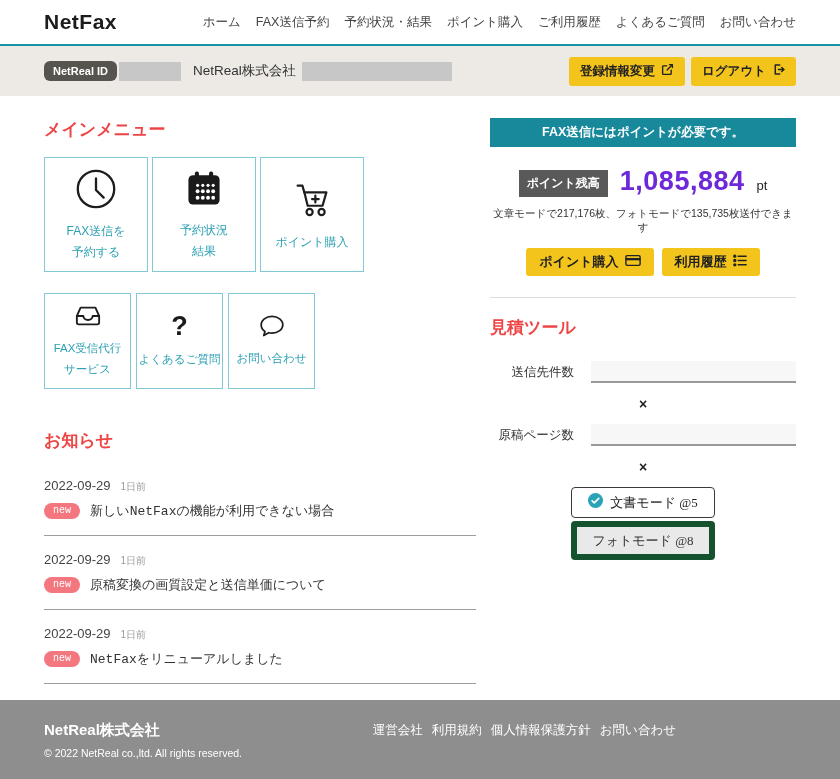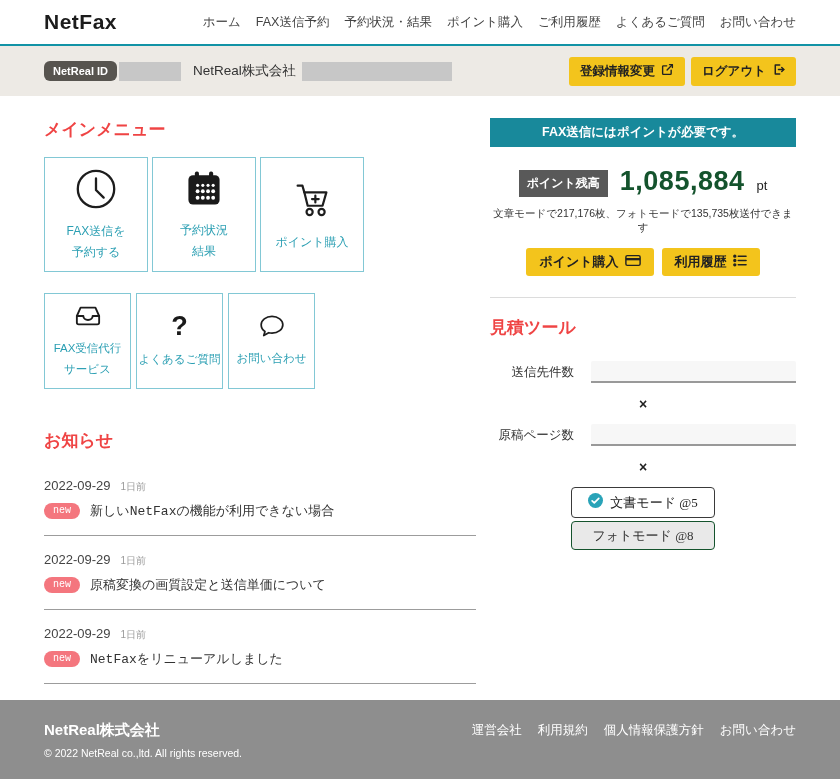--- a/index.html
+++ b/index.html
@@ -53,45 +53,45 @@
   .news-line { margin-top:8px; display:flex; align-items:center; gap:10px; cursor:pointer;font-family:Liberation Mono, monospace; }
   .badge-new { background:#f4767e; color:#fff; font-size:10px; border-radius:9px; padding:3px 9px; line-height:1; }
   .news-item-title { font-size:13px; color:#333; }
   .news-sep { border:none; border-top:1px solid #9c9c9c; margin:15px 0 16px; }
 
   
   .points-banner { background:#18899b; color:#fff; font-size:12.5px; font-weight:bold; text-align:center;
     padding:6px 0; }
   .balance-row { margin-top:19px; display:flex; align-items:flex-end; justify-content:center; gap:12px; }
   .balance-badge { background:#595959; color:#fff; font-size:12px; font-weight:bold; padding:5px 8px; }
-  .balance-value { font-size:27px; font-weight:bold; color:#14532d; letter-spacing:.5px; }
+  .balance-value { font-size:27px; font-weight:bold; color:#6d28d9; letter-spacing:.5px; }
   .balance-unit { font-size:13px; color:#222; align-self:flex-end; padding-bottom:4px; }
   .balance-caption { font-size:10.5px; color:#333; text-align:center; margin:10px 0 0; }
   .points-actions { margin-top:13px; display:flex; justify-content:center; gap:8px; }
   .points-actions .btn-yellow { font-size:13px; padding:5px 13px; }
   .panel-divider { border:none; border-top:1px solid #dcdcdc; margin:21px 0 0; }
   .estimate-title { margin-top:18px; }
   .form-row { display:flex; align-items:center; }
   .form-row-1 { margin-top:22px; }
   .form-row-2 { margin-top:12px; }
   .form-row label { width:84px; flex:0 0 84px; text-align:right; font-size:12.5px; color:#333; margin-right:17px; }
   .form-row input { flex:1; background:#f7f7f7; border:none; border-bottom:2px solid #999; height:22px;
     border-radius:2px 2px 0 0; font-size:13px; padding:0 6px; font-family:inherit; }
   .multiply { text-align:center; font-size:14px; font-weight:bold; color:#222; margin-top:13px; }
   .mode-btn { display:flex; align-items:center; justify-content:center; gap:7px; width:144px; margin:0 auto;
     font-size:13px; font-family:Liberation Serif, serif; cursor:pointer; line-height:1.2; }
   .mode-doc { margin-top:12px; background:#fff; border:1px solid #3a3a3a; border-radius:4px; padding:5px 0; color:#222; }
-  .mode-photo { margin-top:3px; background:#e9e9e9; border:1px solid #14532d; border-radius:4px; padding:6px 0; color:#333; }
+  .mode-photo { margin-top:3px; background:#e9e9e9; border:6px solid #14532d; border-radius:4px; padding:6px 0; color:#333; }
 
   
   .site-footer { margin-top:auto; height:79px; flex:0 0 79px; background:#8e8e8e; color:#fff; display:flex;
     align-items:center; padding:0 44px; }
   .footer-company { font-size:15px; font-weight:bold; }
   .footer-copy { font-size:10.5px; margin-top:7px; }
-  .footer-links { margin-left:auto; display:flex; gap:16px; transform:translateY(-9px); }
+  .footer-links { margin-left:auto; margin-right:120px; display:flex; gap:9px; transform:translateY(-9px); }
   .footer-links a { color:#fff; font-size:12.5px; text-decoration:none; cursor:pointer; }
 </style>
 </head>
 <body>
 
 <div class="page">
 
   <header class="site-header">
     <div class="logo">NetFax</div>
     <nav class="main-nav">

